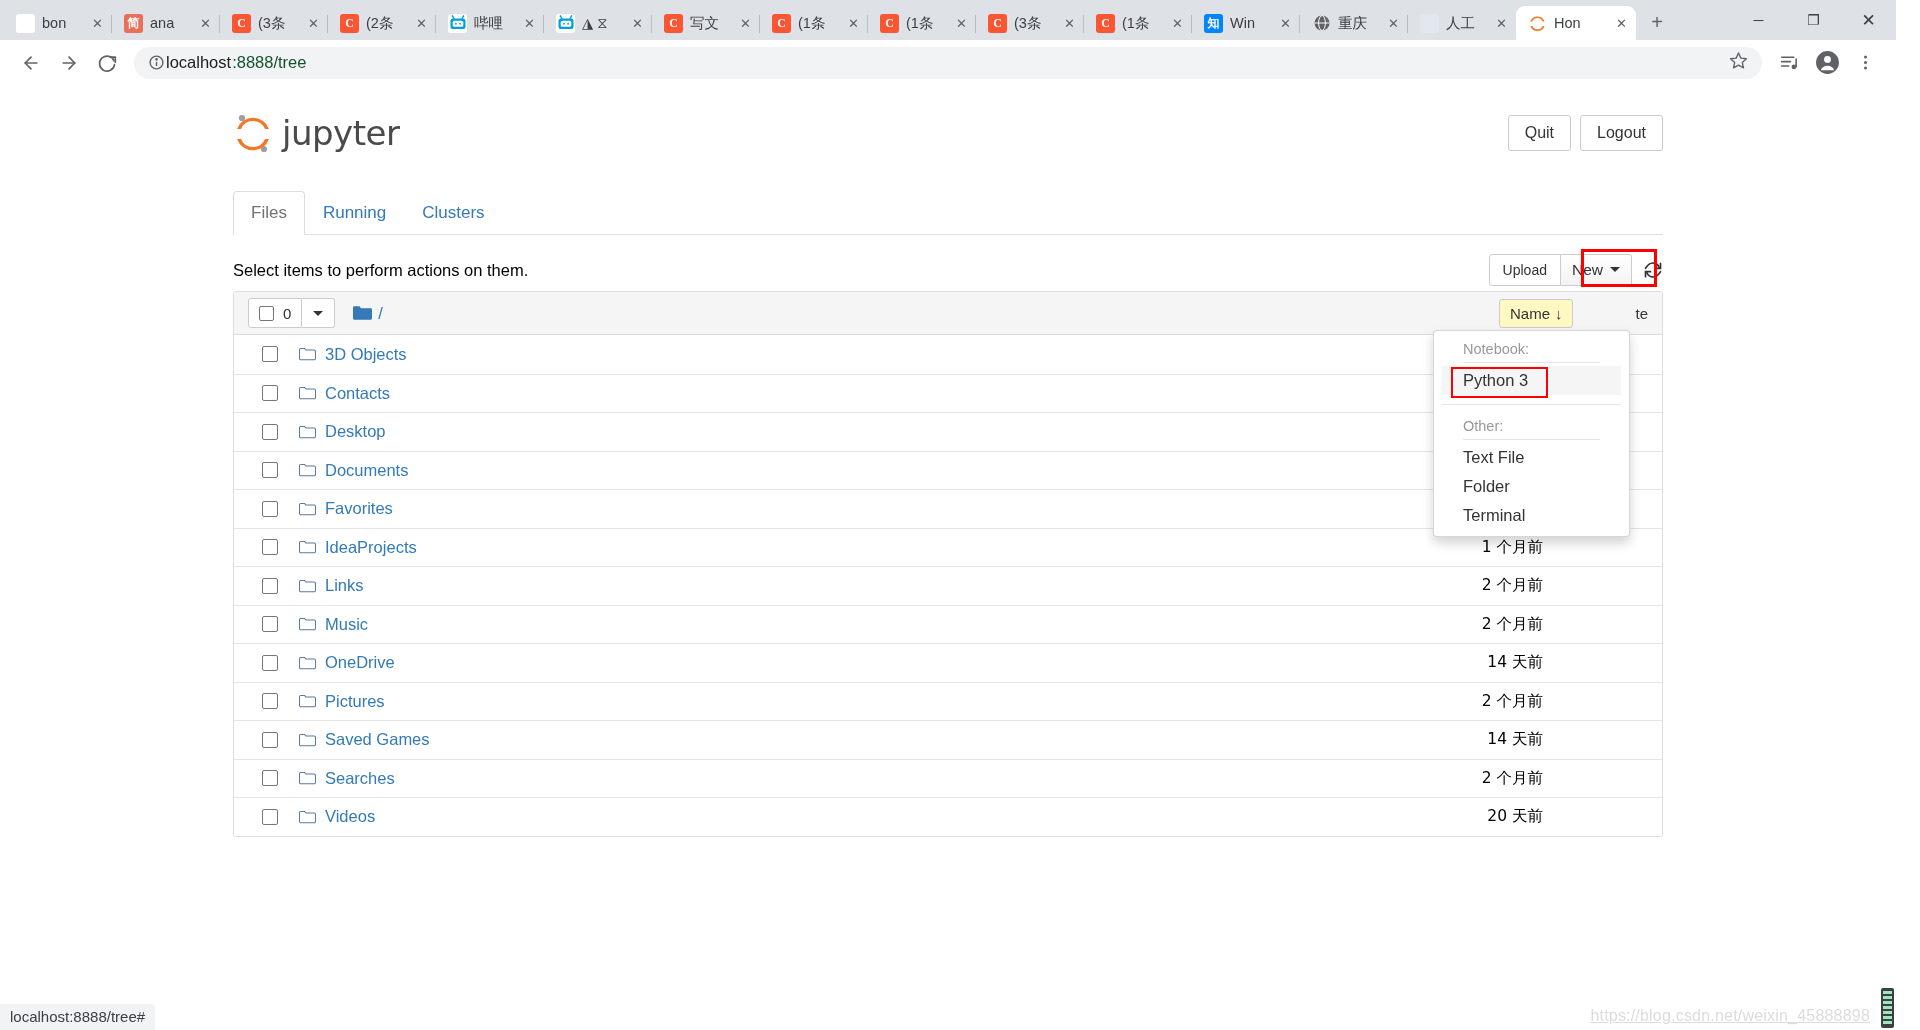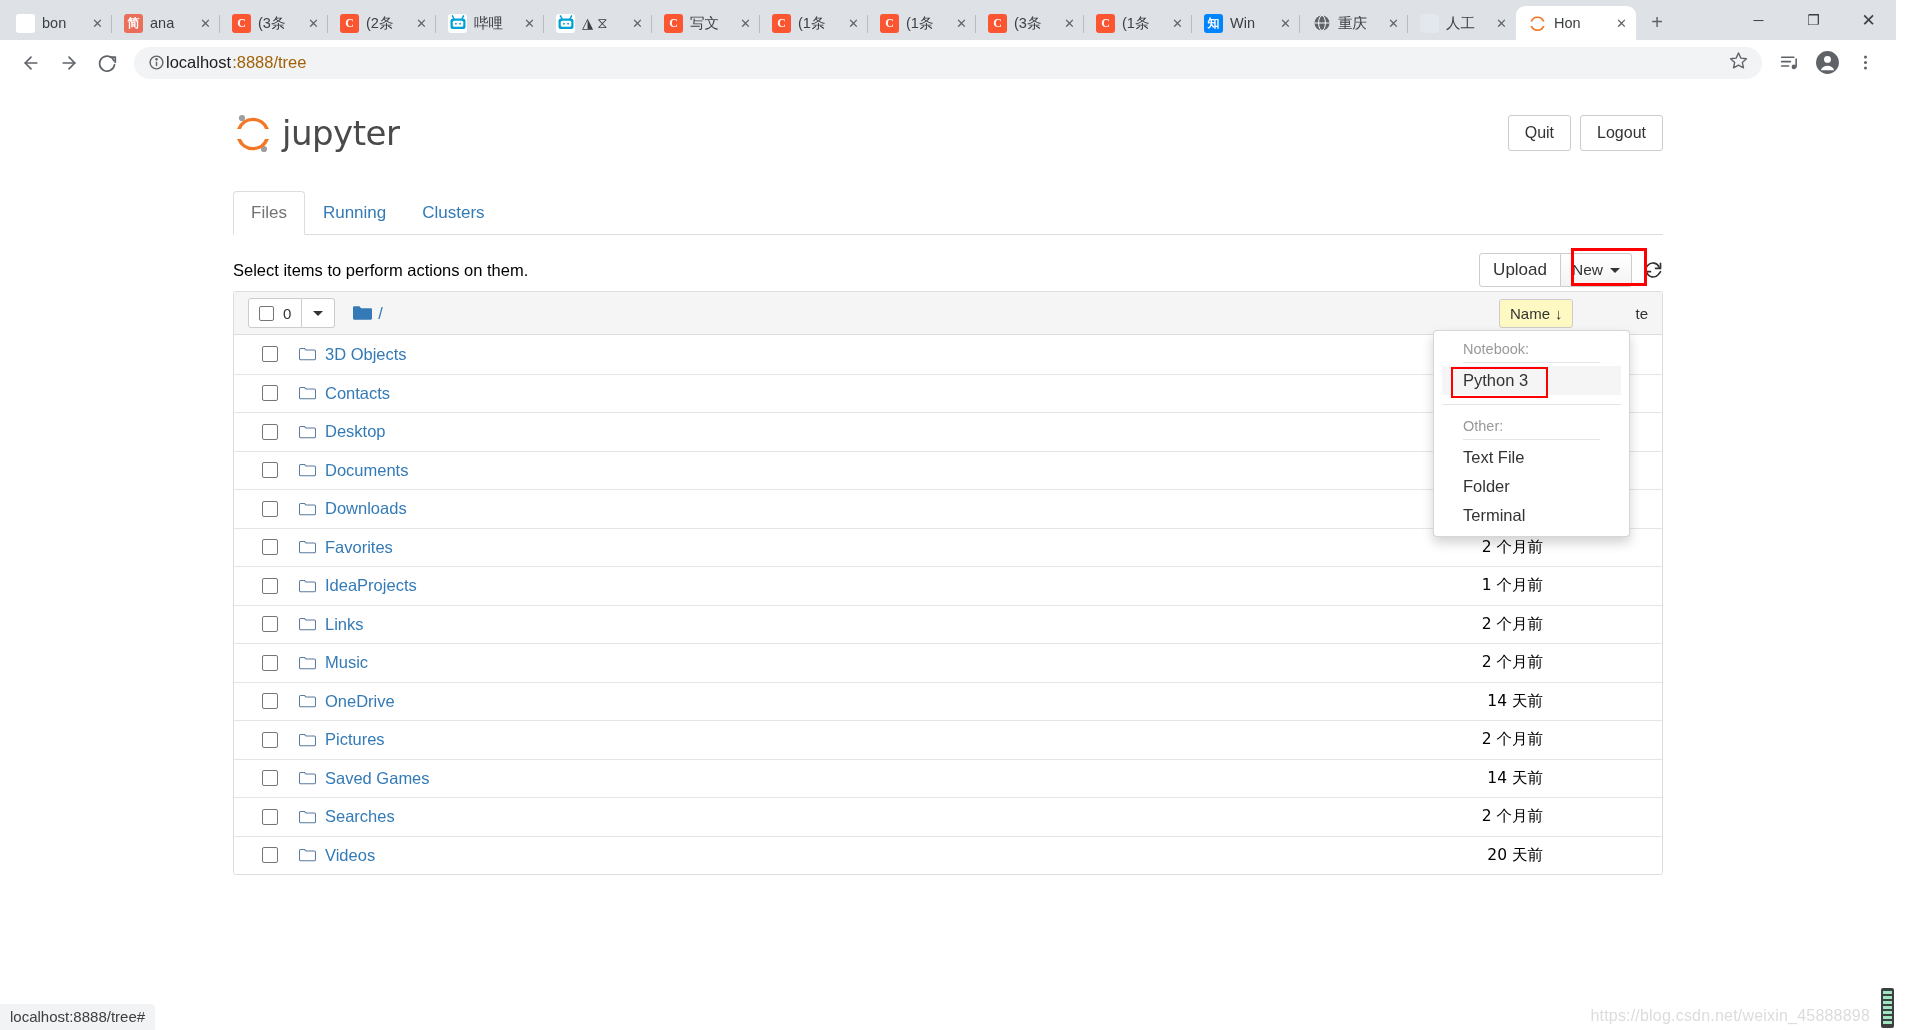--- a/index.html
+++ b/index.html
@@ -123,21 +123,21 @@
     align-items: center;
     padding: 0 14px;
     gap: 1px;
     margin: 0 6px;
     font-size: 16.5px;
     color: #202124;
     min-width: 0;
   }
   .omnibox .info-ic { color: #5f6368; font-size: 15px; display:flex; }
   .url-host { color: #202124; }
-  .url-rest { color: #a16207; }
+  .url-rest { color: #14532d; }
   .star { color: #5f6368; font-size: 17px; margin-left: auto; }
 
   
   .page {
     height: calc(1030px - 40px - 45px);
     background: #fff;
     overflow: hidden;
     position: relative;
   }
   .jp-container {
@@ -200,21 +200,21 @@
     margin-top: 18px;
     height: 34px;
   }
   .jp-selectmsg { font-size: 16.5px; color: #000; }
   .jp-actions { margin-left: auto; display: flex; align-items: center; gap: 0; position: relative; }
   .btn-group { display: flex; }
   .btn-sm {
     border: 1px solid #ccc;
     background: #fff;
     color: #333;
-    font-size: 17px;
+    font-size: 14px;
     padding: 5px 13px;
     line-height: 1.35;
     cursor: pointer;
     border-radius: 3px 0 0 3px;
   }
   .btn-new {
     border: 1px solid #ccc;
     border-left: none;
     background: linear-gradient(#fff, #f3f3f3);
     color: #333;
@@ -382,20 +382,21 @@
     border-radius: 0 4px 0 0;
     z-index: 60;
   }
   .watermark {
     position: absolute;
     right: 26px; bottom: 5px;
     color: #dcdcdc;
     font-size: 16px;
     letter-spacing: 0.2px;
     white-space: nowrap;
+    text-decoration: underline;
   }
   .scroll-thumb {
     position: absolute;
     right: 2px; bottom: 2px;
     width: 13px; height: 40px;
     background: #3c4043;
     border-radius: 2px;
     z-index: 61;
   }
   .scroll-thumb::after {
@@ -709,32 +710,20 @@
               <span class="fl-date"></span>
             </div>
             <div class="fl-row">
               <span class="fl-chk"></span>
               <span class="fl-name">
                 <span class="ficon">
                   <svg width="17" height="14" viewBox="0 0 20 16" fill="none" stroke="#5a7a9e" stroke-width="1.2">
                     <path d="M0.6 3a1.4 1.4 0 0 1 1.4-1.4h4.6l1.6 1.8h9.8A1.4 1.4 0 0 1 19.4 4.8v8.6a1.4 1.4 0 0 1-1.4 1.4H2a1.4 1.4 0 0 1-1.4-1.4z"></path>
                   </svg>
                 </span>
-                <span>Downloads</span>
-              </span>
-              <span class="fl-date">2 天前</span>
-            </div>
-            <div class="fl-row">
-              <span class="fl-chk"></span>
-              <span class="fl-name">
-                <span class="ficon">
-                  <svg width="17" height="14" viewBox="0 0 20 16" fill="none" stroke="#5a7a9e" stroke-width="1.2">
-                    <path d="M0.6 3a1.4 1.4 0 0 1 1.4-1.4h4.6l1.6 1.8h9.8A1.4 1.4 0 0 1 19.4 4.8v8.6a1.4 1.4 0 0 1-1.4 1.4H2a1.4 1.4 0 0 1-1.4-1.4z"></path>
-                  </svg>
-                </span>
                 <span>Favorites</span>
               </span>
               <span class="fl-date">2 个月前</span>
             </div>
             <div class="fl-row">
               <span class="fl-chk"></span>
               <span class="fl-name">
                 <span class="ficon">
                   <svg width="17" height="14" viewBox="0 0 20 16" fill="none" stroke="#5a7a9e" stroke-width="1.2">
                     <path d="M0.6 3a1.4 1.4 0 0 1 1.4-1.4h4.6l1.6 1.8h9.8A1.4 1.4 0 0 1 19.4 4.8v8.6a1.4 1.4 0 0 1-1.4 1.4H2a1.4 1.4 0 0 1-1.4-1.4z"></path>

